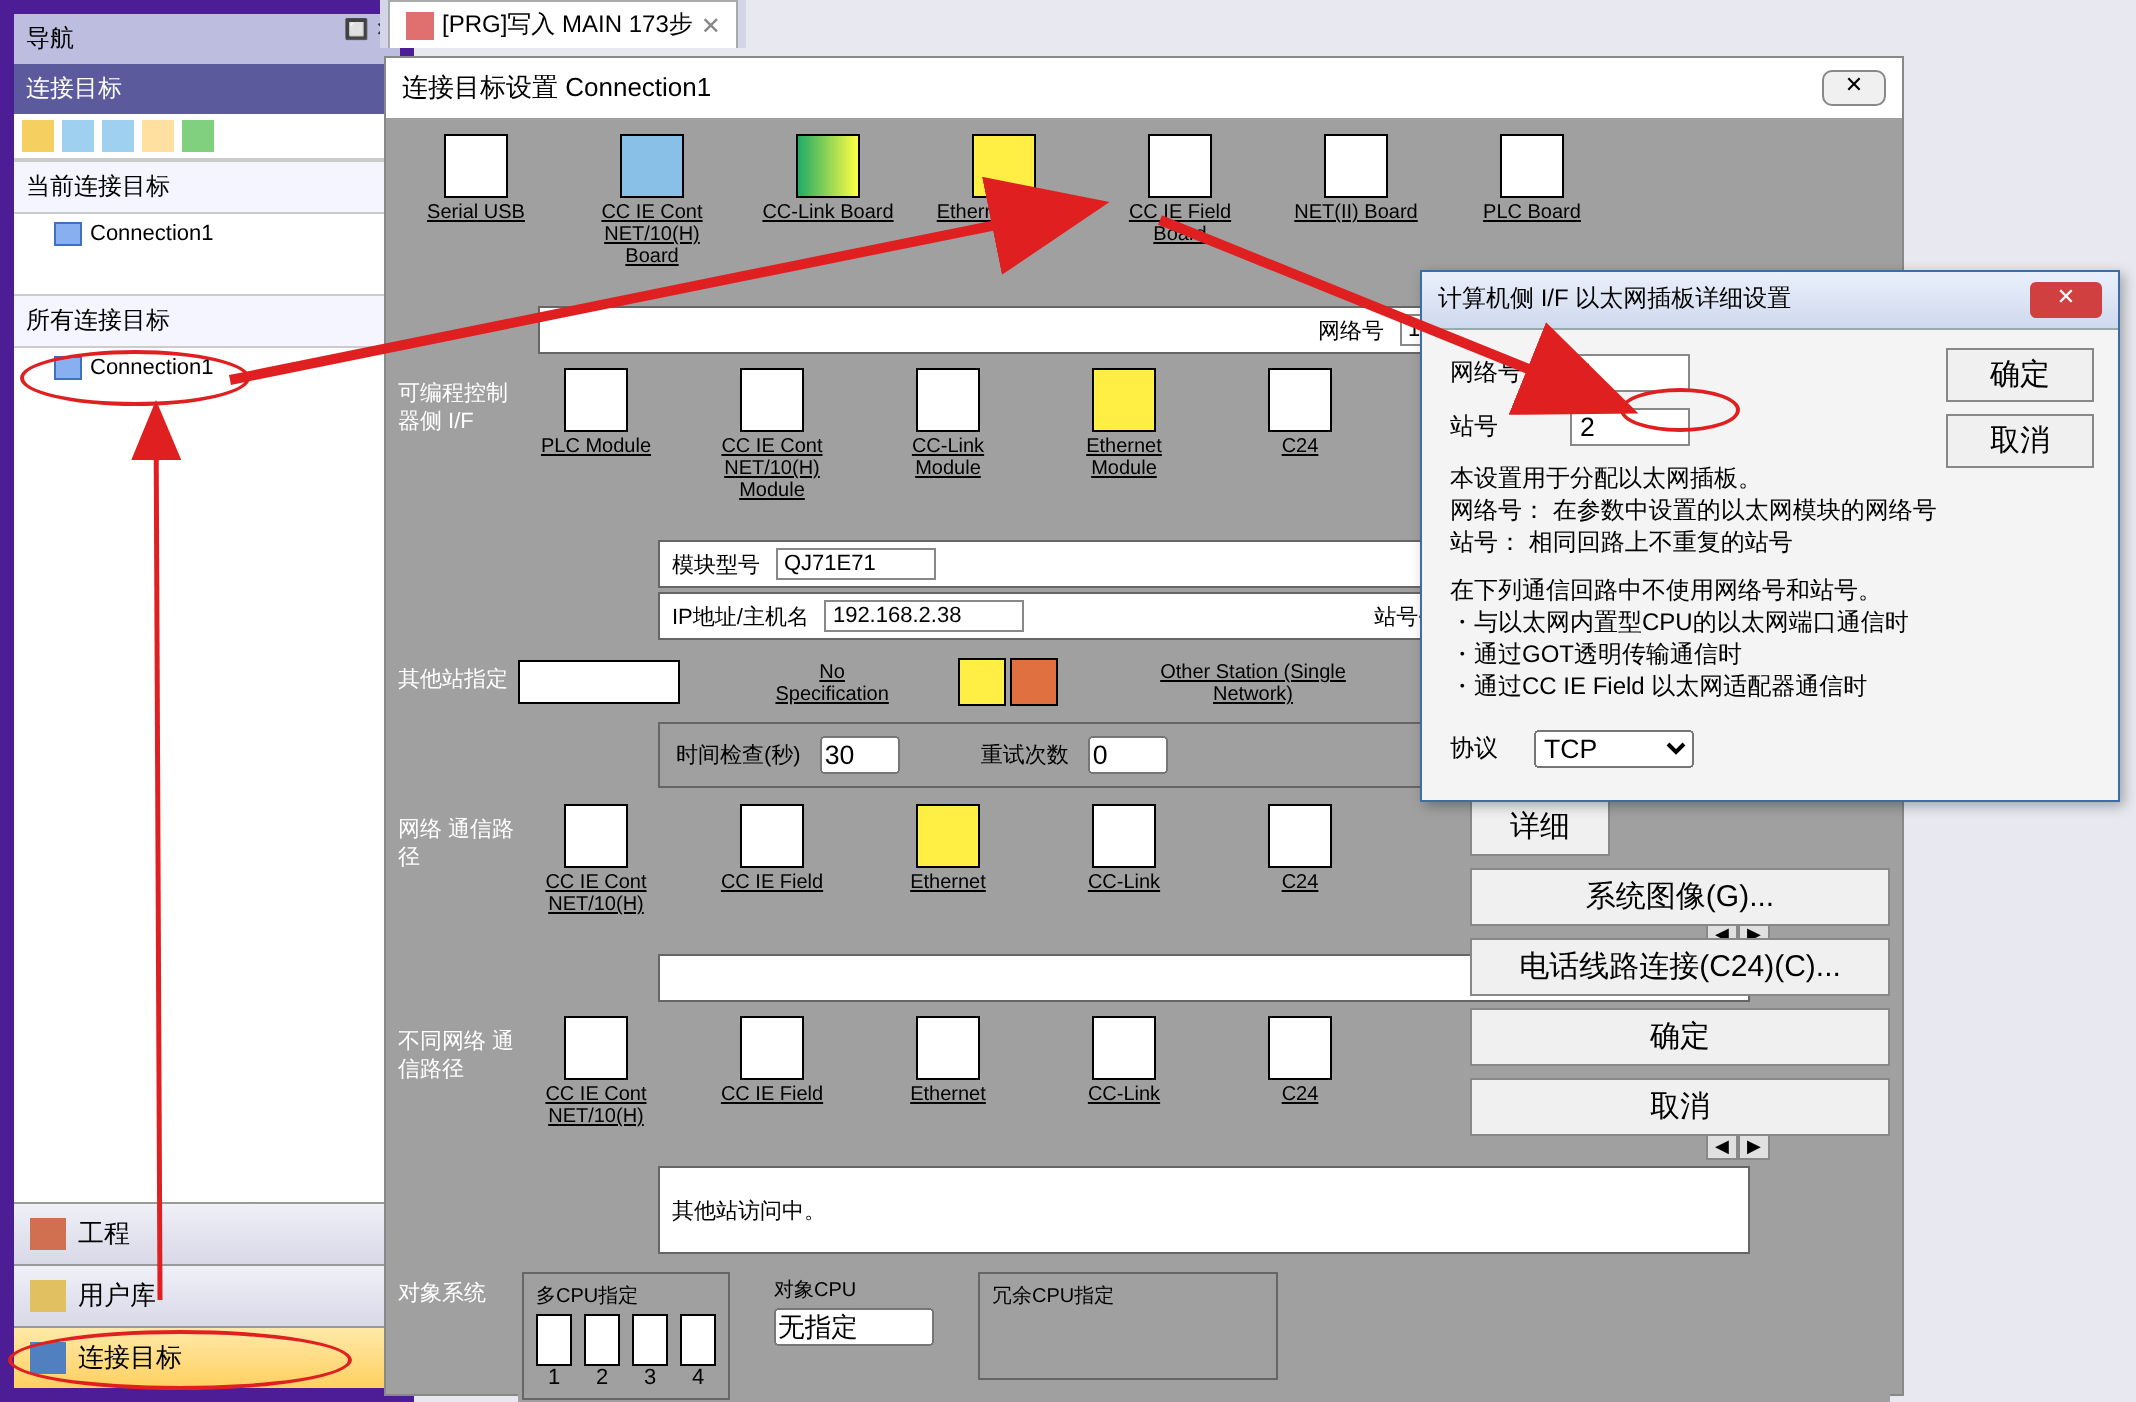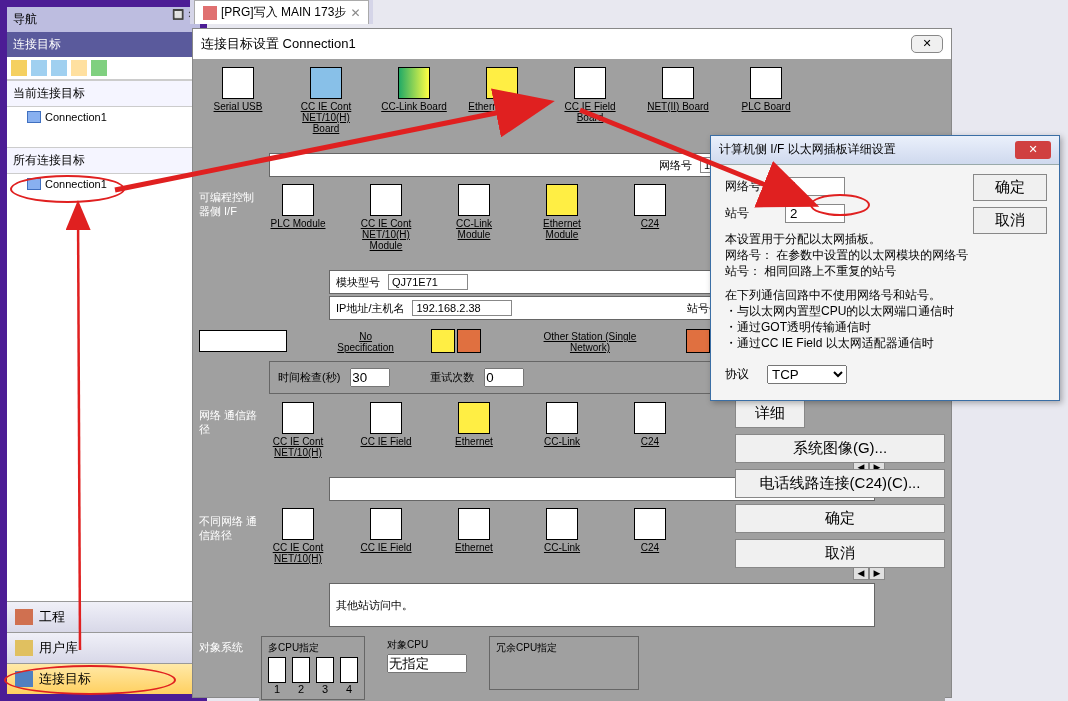--- a/index.html
+++ b/index.html
@@ -233,20 +233,21 @@
           <span>IP地址/主机名</span>
           <input type="text" style="width: 100px;" value="192.168.2.38">
           <span style="flex:1"></span>
           <span>站号&lt;-&gt;IP相关信息</span>
           <input type="text" style="width: 80px;" value="自动响应方式">
         </div>
       </div>
     </div>
 
     <div class="row">
+      <div class="row-label">其他站指定</div>
       <div class="row-content">
         <div class="spec-row" style="padding-left:0">
           <div class="spec-item">
               <div class="spec-box"></div>
               <div class="spec-label">No Specification</div>
             </div>
           <div class="spec-item">
             <div style="display:flex;gap:2px">
                 <div class="icon-box yellow" style="width:24px;height:24px"></div>
                 <div class="icon-box" style="width:24px;height:24px;background:#e07040"></div>

